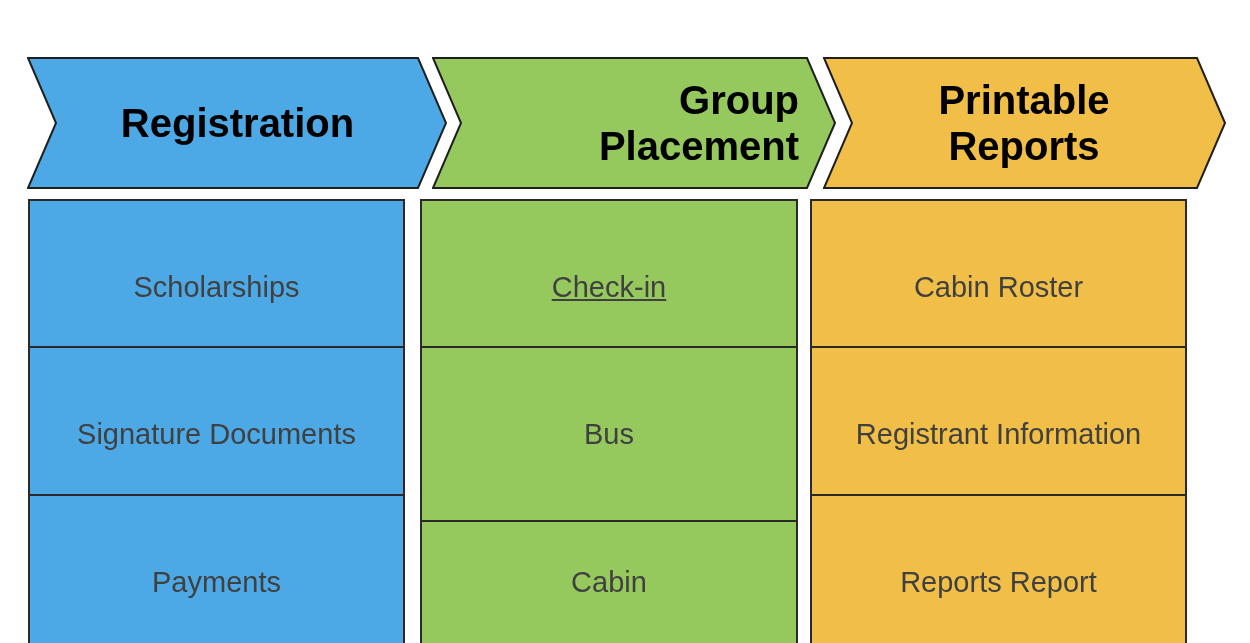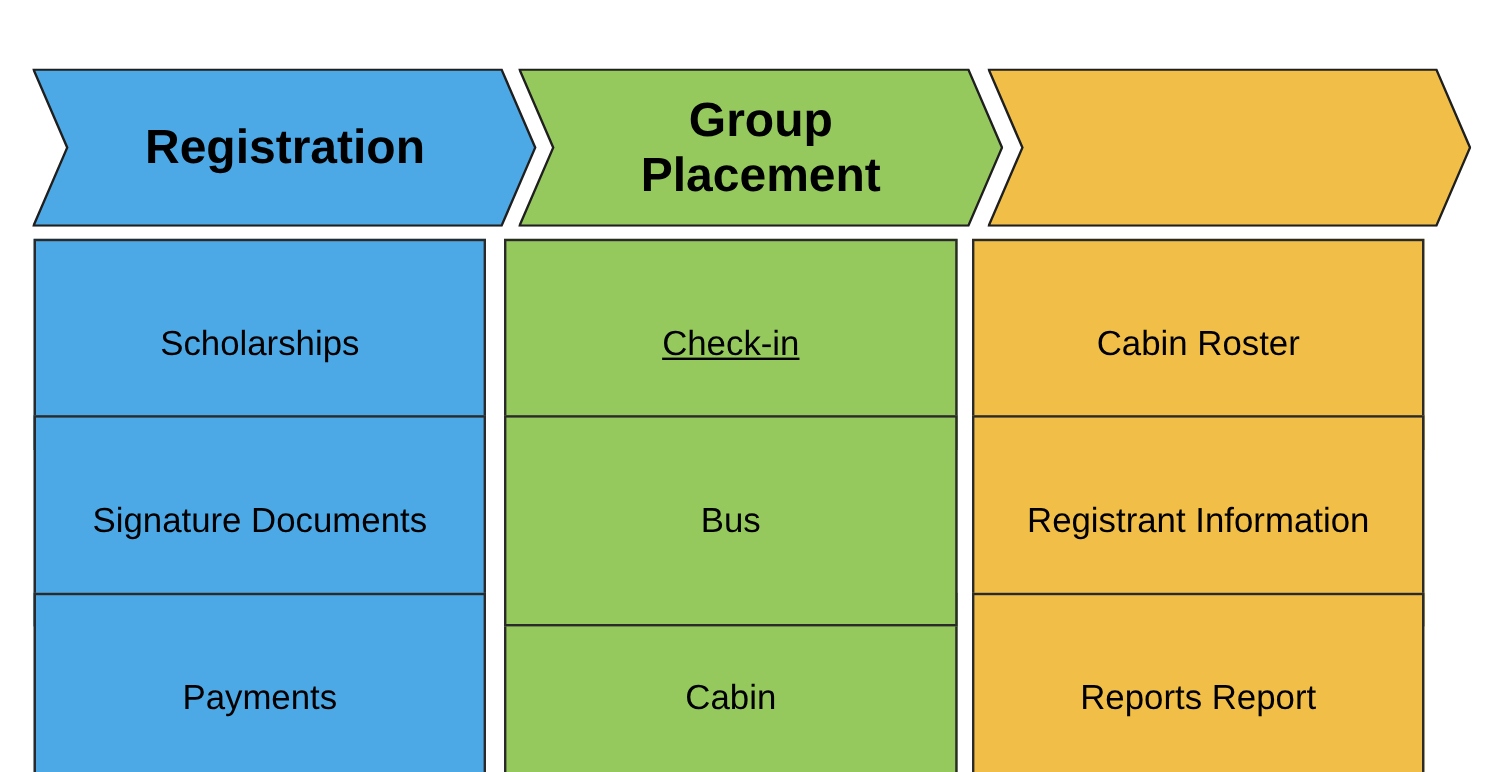--- a/index.html
+++ b/index.html
@@ -36,35 +36,35 @@
     align-items: center;
     justify-content: center;
     text-align: center;
     font-size: 40px;
     font-weight: bold;
     color: #000000;
     line-height: 1.15;
     pointer-events: none;
   }
   #header-label-1 { left: 56px;  width: 363px; }
-  #header-label-2 { left: 461px; width: 300px; margin-left: 23px; }
+  #header-label-2 { left: 476px; width: 300px; margin-left: 23px; text-align: right; }
   #header-label-3 { left: 852px; width: 280px; margin-left: 32px; }
 
   
   .item-box {
     position: absolute;
     height: 176px;
     box-sizing: border-box;
     border: 2px solid #2a2a2a;
     display: flex;
     align-items: center;
     justify-content: center;
     text-align: center;
     font-size: 29px;
-    color: #000000;
+    color: #404040;
   }
   .col-1 { left: 28px;  width: 377px; }
   .col-2 { left: 420px; width: 378px; }
   .col-3 { left: 810px; width: 377px; }
   .row-1 { top: 171px; }
   .row-2 { top: 318px; text-align: center; }
   .row-3 { top: 466px; }
 </style>
 </head>
 <body>
@@ -77,20 +77,21 @@
   <div id="header-label-1" class="header-label">Registration</div>
 
   <svg id="chevron-svg-2" class="chevron-svg" viewBox="0 0 404 132" preserveAspectRatio="none">
     <path d="M1,1 L375,1 L403,66 L375,131 L1,131 L29,66 Z" stroke="#1f1f1f" stroke-width="2" fill="#96C95D"></path>
   </svg>
   <div id="header-label-2" class="header-label">Group Placement</div>
 
   <svg id="chevron-svg-3" class="chevron-svg" viewBox="0 0 403 132" preserveAspectRatio="none">
     <path d="M1,1 L374,1 L402,66 L374,131 L1,131 L29,66 Z" stroke="#1f1f1f" stroke-width="2" fill="#F1BF47"></path>
   </svg>
+  <div id="header-label-3" class="header-label">Printable Reports</div>
 
   <div class="item-box col-1 row-1" style="background-color: rgb(77, 169, 230);">Scholarships</div>
   <div class="item-box col-1 row-2" style="background-color: rgb(77, 169, 230);">Signature Documents</div>
   <div class="item-box col-1 row-3" style="background-color: rgb(77, 169, 230);">Payments</div>
 
   <div class="item-box col-2 row-1" style="background-color: rgb(150, 201, 93); text-decoration: underline;">Check-in</div>
   <div class="item-box col-2 row-3" style="background-color: rgb(150, 201, 93);">Cabin</div>
   <div class="item-box col-2 row-2" style="background-color: rgb(150, 201, 93);">Bus</div>
 
   <div class="item-box col-3 row-1" style="background-color: rgb(241, 191, 71);">Cabin Roster</div>

